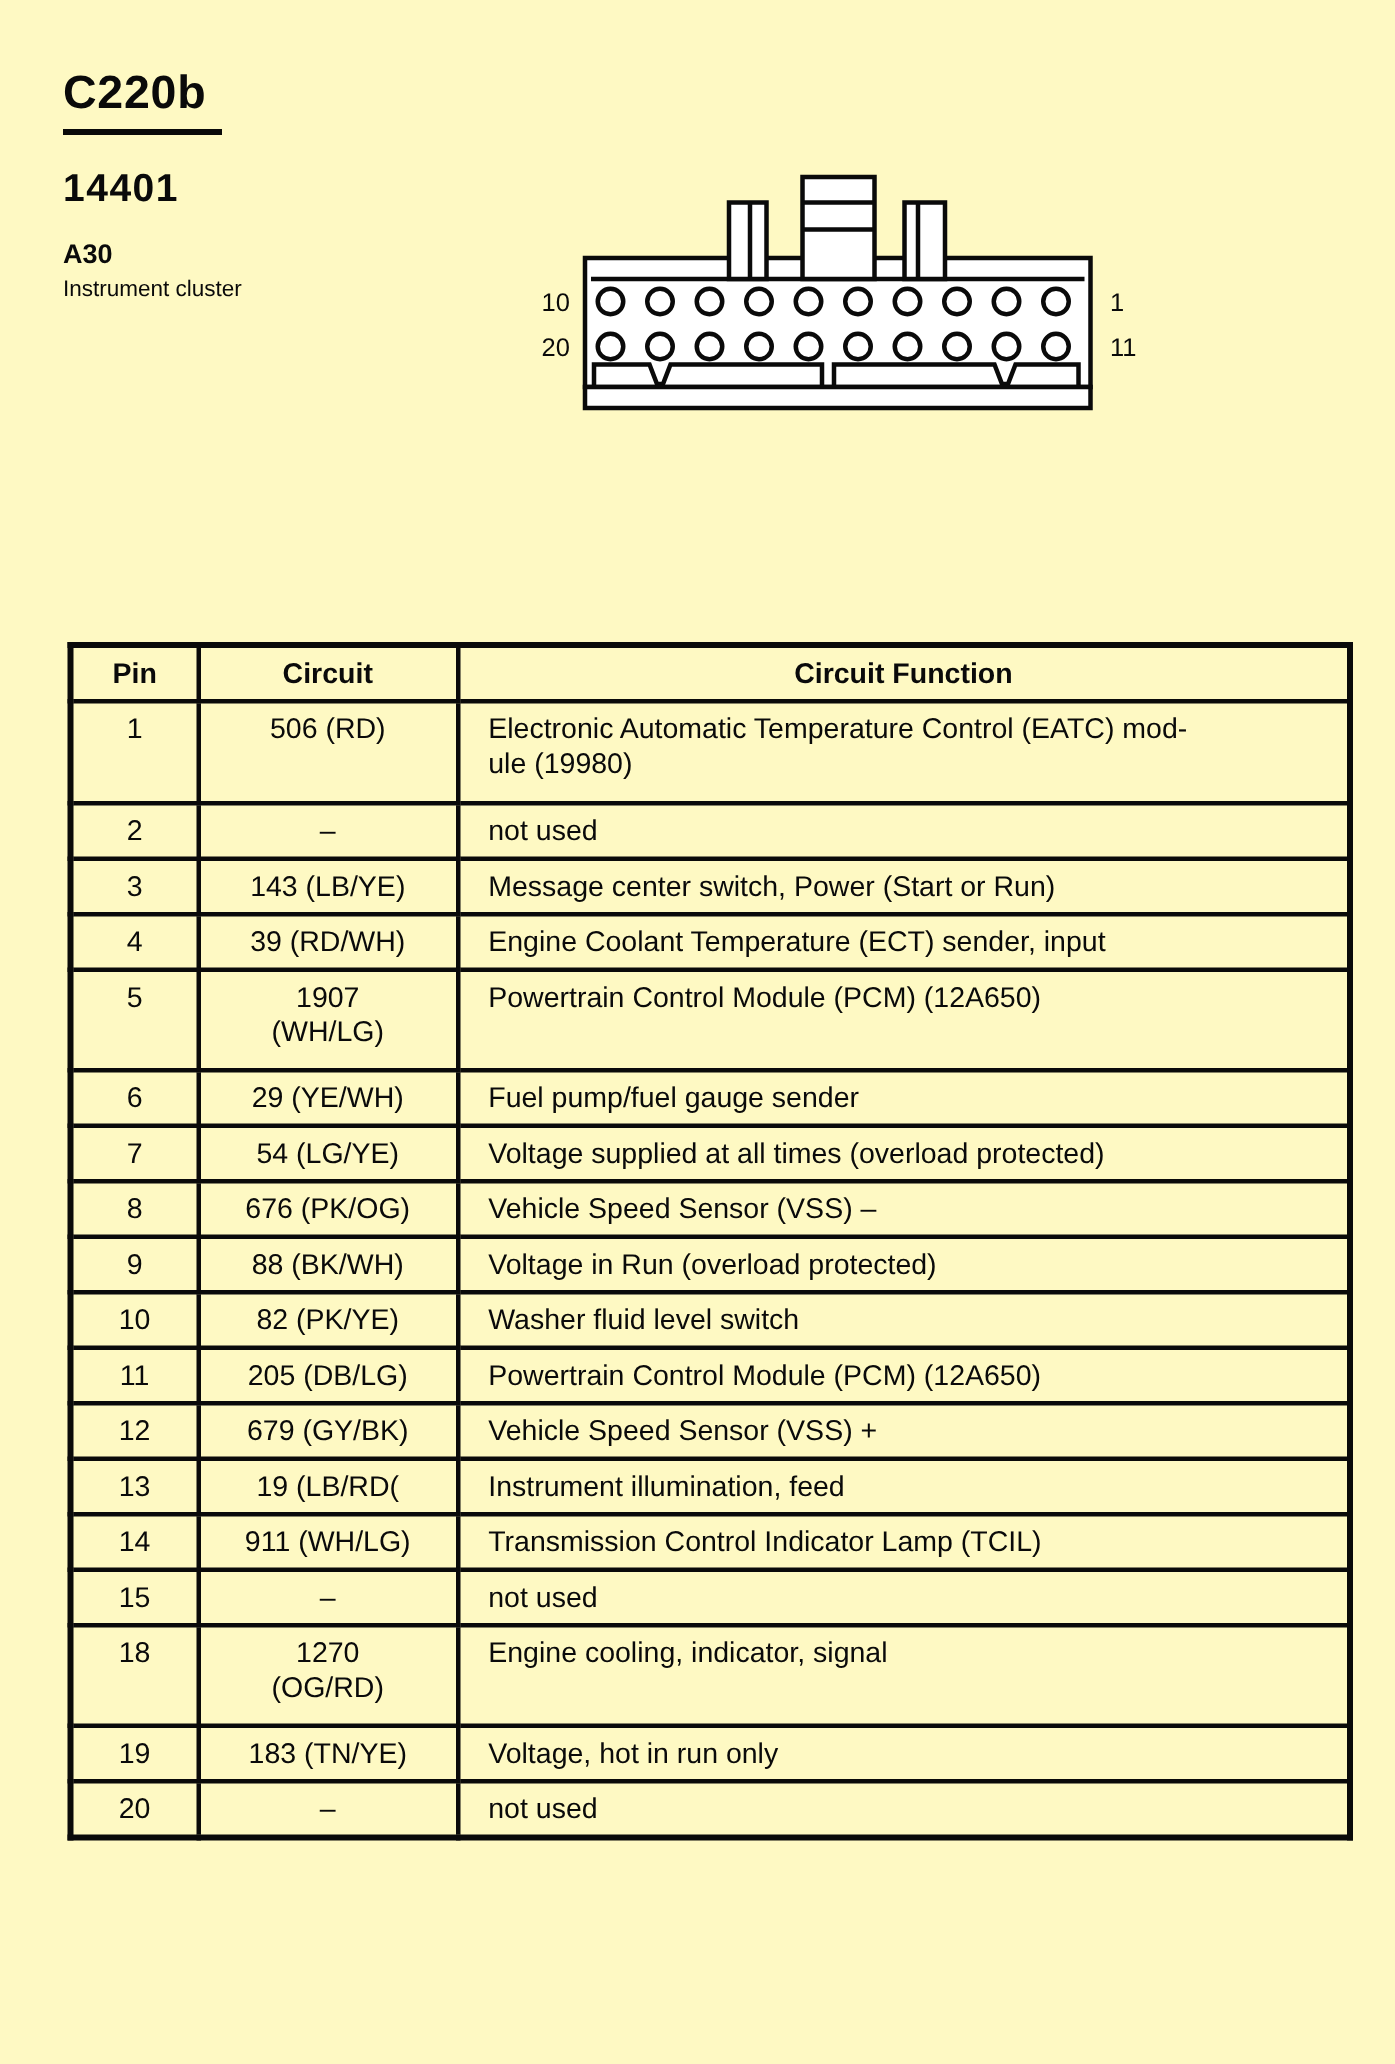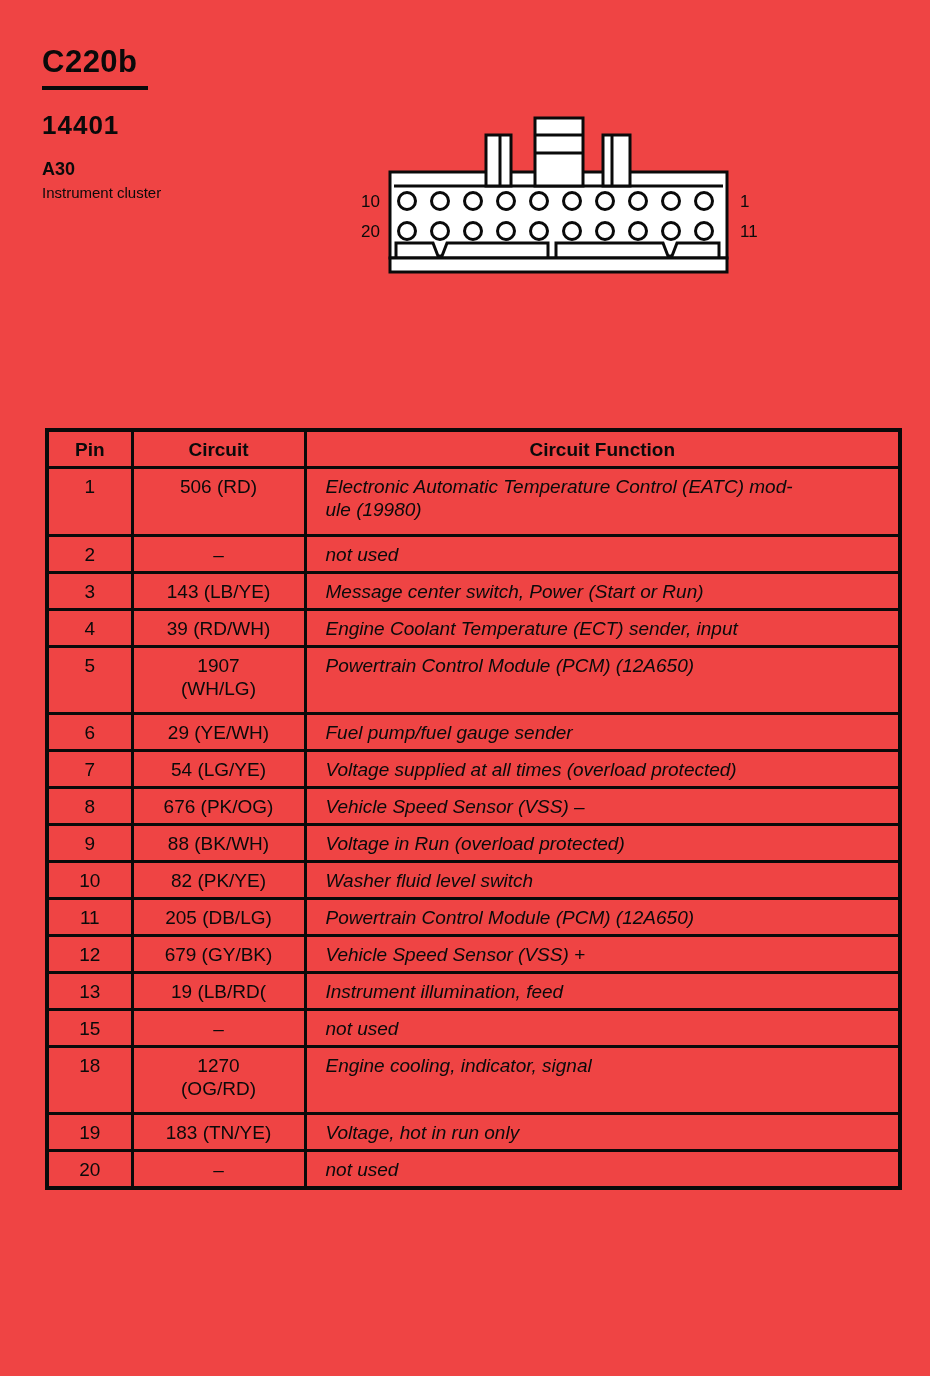--- a/index.html
+++ b/index.html
@@ -1,20 +1,20 @@
 <!DOCTYPE html>
 <html><head>
 <meta charset="utf-8">
 <style>
   html,body { margin:0; padding:0; background:#e8e8e8; }
   .page {
     position:relative;
     width:930px; height:1376px;
     margin:0 auto;
-    background:#ef4444;
+    background:#fef9c3;
     color:#0a0a0a;
     font-family:"Liberation Sans", sans-serif;
     overflow:hidden;
   }
   
   .connector-id {
     position:absolute; left:42px; top:44px;
     font-size:31px; font-weight:bold; letter-spacing:0.5px;
     border-bottom:4px solid #0a0a0a;
     padding:0 10px 6px 0;
@@ -60,21 +60,21 @@
   }
   table.pinout th {
     height:30px;
     font-weight:bold;
     text-align:center;
     vertical-align:middle;
     padding:2px;
   }
   .c-pin    { text-align:center; }
   .c-circuit{ text-align:center; white-space:pre-line; }
-  .c-func   { text-align:left; padding-left:19px !important; white-space:pre-line;font-style:italic; }
+  .c-func   { text-align:left; padding-left:19px !important; white-space:pre-line; }
   tr.rn  { height:37px; }
   tr.rt  { height:68px; }
   tr.rt2 { height:67px; }
 </style>
 </head>
 <body>
 
 <div class="page">
 
   <div class="connector-id">C220b</div>
@@ -209,20 +209,25 @@
         <td class="c-pin">12</td>
         <td class="c-circuit">679 (GY/BK)</td>
         <td class="c-func">Vehicle Speed Sensor (VSS) +</td>
       </tr>
       <tr class="rn">
         <td class="c-pin">13</td>
         <td class="c-circuit">19 (LB/RD(</td>
         <td class="c-func">Instrument illumination, feed</td>
       </tr>
       <tr class="rn">
+        <td class="c-pin">14</td>
+        <td class="c-circuit">911 (WH/LG)</td>
+        <td class="c-func">Transmission Control Indicator Lamp (TCIL)</td>
+      </tr>
+      <tr class="rn">
         <td class="c-pin">15</td>
         <td class="c-circuit">–</td>
         <td class="c-func">not used</td>
       </tr>
       <tr class="rt2">
         <td class="c-pin">18</td>
         <td class="c-circuit">1270
 (OG/RD)</td>
         <td class="c-func">Engine cooling, indicator, signal</td>
       </tr>

